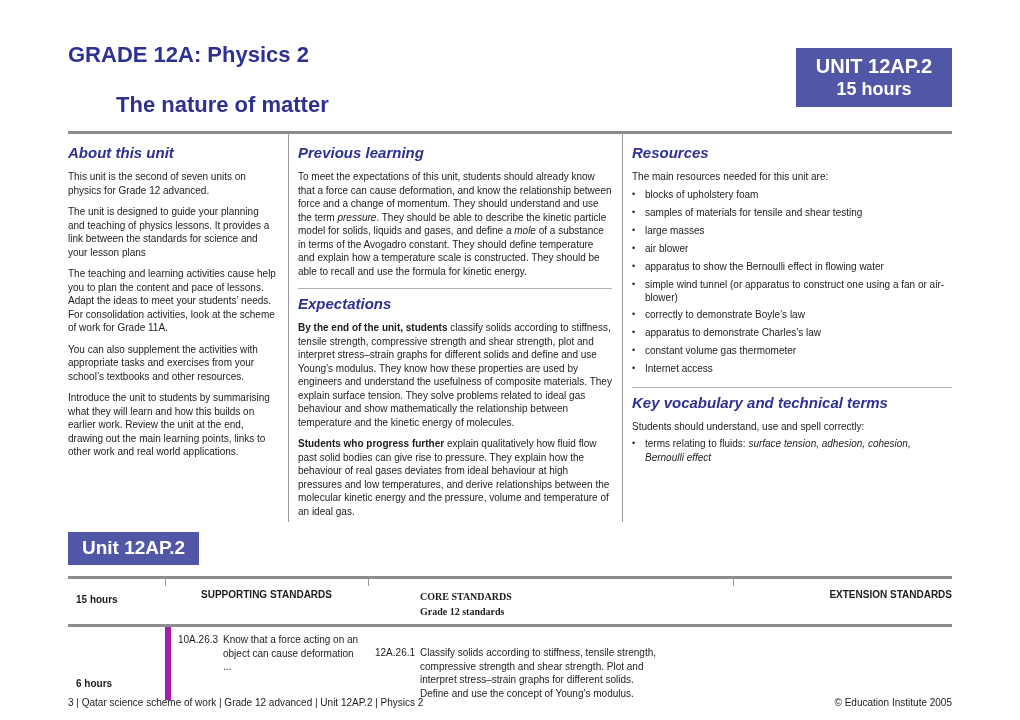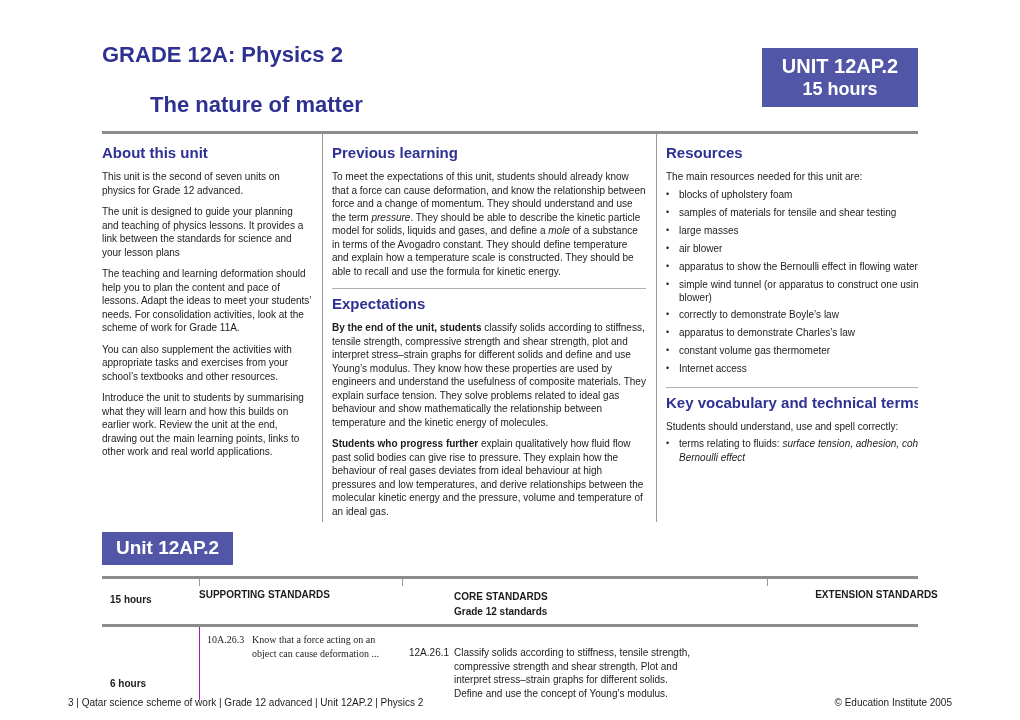--- a/index.html
+++ b/index.html
@@ -3,70 +3,70 @@
 <meta charset="utf-8">
 <style>
   * { margin:0; padding:0; box-sizing:border-box; }
   html,body { background:#fff; }
   body {
     width:1020px; height:720px; position:relative; overflow:hidden;
     font-family:"Liberation Sans","DejaVu Sans",sans-serif;
     color:#1c1c1c;
     --accent:#2E3192; --badge:#5156A6;
   }
-  .page { padding:0 102px; position:relative; height:100%; }
+  .page { padding:0 68px; position:relative; height:100%; }
 
   
   .header { display:flex; justify-content:space-between; align-items:flex-start; padding-top:42px; }
   .titles .t1 { color:var(--accent); font-weight:bold; font-size:22px; }
   .titles .t2 { color:var(--accent); font-weight:bold; font-size:22px; margin-top:24px;margin-left:48px; }
   .badge {
     background:var(--badge); color:#fff; font-weight:bold; text-align:center;
     width:156px; padding:6px 4px 7px; margin-top:6px;
   }
   .badge .b1 { font-size:20px; line-height:24px; }
   .badge .b2 { font-size:18px; line-height:22px; }
   .thick-rule { border-top:3px solid #8c8c8c; margin-top:13px; }
 
   
   .columns { display:grid; grid-template-columns:220px 334px 330px; height:388px; overflow:hidden; }
   .col { padding-top:4px; }
   .col2 { border-left:1px solid #9a9a9a; padding-left:9px; }
   .col3 { border-left:1px solid #9a9a9a; padding-left:9px; }
   .col1 { padding-right:10px; }
   .col2 { padding-right:10px; }
-  .col-heading { color:var(--accent); font-weight:bold; font-size:15px; margin:6px 0 9px; }
+  .col-heading { color:var(--accent); font-weight:bold; font-size:15px; margin:6px 0 9px;font-style:italic; }
   .para { font-size:10px; line-height:13.5px; margin-bottom:8px; }
   .light-rule { border-top:1px solid #b0b0b0; margin:10px 0 2px; }
   .b { font-weight:bold; }
   .i { font-style:italic; }
   .bullet-item { display:flex; font-size:10px; line-height:13.5px; margin-bottom:3.5px; }
   .bullet-glyph { width:13px; flex:0 0 13px; text-align:left; color:#1c1c1c; }
   .bullet-glyph::before { content:"•"; font-size:9px; position:relative; top:-1px; }
   .bullet-text { flex:1; }
 
   
   .standards-head { display:flex; justify-content:space-between; align-items:flex-start; margin-top:10px; height:38px; }
   .standards-title { color:var(--accent); font-weight:bold; font-size:20px; padding-top:6px; }
   .badge2 { background:var(--badge); color:#fff; font-weight:bold; font-size:19px; padding:5px 14px 6px; }
 
   .std-table { position:relative; margin-top:6px; border-top:3px solid #8c8c8c; }
   .tick { position:absolute; top:0; width:1px; height:7px; background:#9a9a9a; }
   .tick.t1 { left:97px; } .tick.t2 { left:300px; } .tick.t3 { left:665px; }
   .hdr-row { display:grid; grid-template-columns:97px 203px 365px 219px; padding:8px 0 5px; }
   .hdr-cell { font-size:10px; font-weight:bold; }
   .hours-total { padding-left:8px; padding-top:7px; }
-  .hdr-supporting { padding-top:2px; }
-  .hdr-core { padding-left:52px; line-height:15px; padding-top:2px; }
-  .hdr-extension { text-align:center; padding-top:2px; }
+  .hdr-supporting { text-align:center; padding-top:2px; }
+  .hdr-core { padding-left:52px; line-height:15px; padding-top:2px;font-family:Liberation Serif, serif; }
+  .hdr-extension { text-align:right; padding-top:2px; }
   .hdr-sep { border-top:3px solid #8c8c8c; }
   .data-row { display:grid; grid-template-columns:97px 203px 365px 219px; padding:0; min-height:58px; }
   .cell-hours { font-size:10px; font-weight:bold; padding:7px 0 0 8px;margin-top:44px; }
   .cell-standard { display:flex; font-size:10px; line-height:13.5px; padding-top:6px; }
-  .cell-supporting { border-left:1px solid #a21caf; padding-left:7px; padding-bottom:10px;font-family:Liberation Serif, serif; }
+  .cell-supporting { border-left:6px solid #a21caf; padding-left:7px; padding-bottom:10px; }
   .cell-core { padding-left:7px;margin-top:13px; }
   .std-code { flex:0 0 45px; }
   .std-text { flex:1; padding-right:8px; }
   .std-text-core { max-width:252px; }
 
   
   .footer { position:absolute; left:68px; right:68px; bottom:12px; display:flex; justify-content:space-between; font-size:10px; color:#1c1c1c; }
 </style>
 </head>
 <body style="--accent: #2E3192; --badge: #5156A6;">
@@ -87,21 +87,21 @@
   <div class="thick-rule"></div>
 
   <div class="columns">
 
     <div class="col col1">
       <div class="col-heading">About this unit</div>
       <div>
 
       <p class="para">This unit is the second of seven units on physics for Grade 12 advanced.</p>
           <p class="para">The unit is designed to guide your planning and teaching of physics lessons. It provides a link between the standards for science and your lesson plans</p>
-          <p class="para">The teaching and learning deformation should help you to plan the content and pace of lessons. Adapt the ideas to meet your students’ needs. For consolidation activities, look at the scheme of work for Grade 11A.</p>
+          <p class="para">The teaching and learning activities cause help you to plan the content and pace of lessons. Adapt the ideas to meet your students’ needs. For consolidation activities, look at the scheme of work for Grade 11A.</p>
           <p class="para">You can also supplement the activities with appropriate tasks and exercises from your school’s textbooks and other resources.</p>
           <p class="para">Introduce the unit to students by summarising what they will learn and how this builds on earlier work. Review the unit at the end, drawing out the main learning points, links to other work and real world applications.</p>
         </div>
     </div>
 
     <div class="col col2">
       <div class="col-heading">Previous learning</div>
       <p class="para"><span>To meet the expectations of this unit, students should already know that a force can cause deformation, and know the relationship between force and a change of momentum. They should understand and use the term </span><span class="i">pressure</span><span>. They should be able to describe the kinetic particle model for solids, liquids and gases, and define a </span><span class="i">mole</span><span> of a substance in terms of the Avogadro constant. They should define temperature and explain how a temperature scale is constructed. They should be able to recall and use the formula for kinetic energy.</span></p>
       <div class="light-rule"></div>
       <div class="col-heading">Expectations</div>

